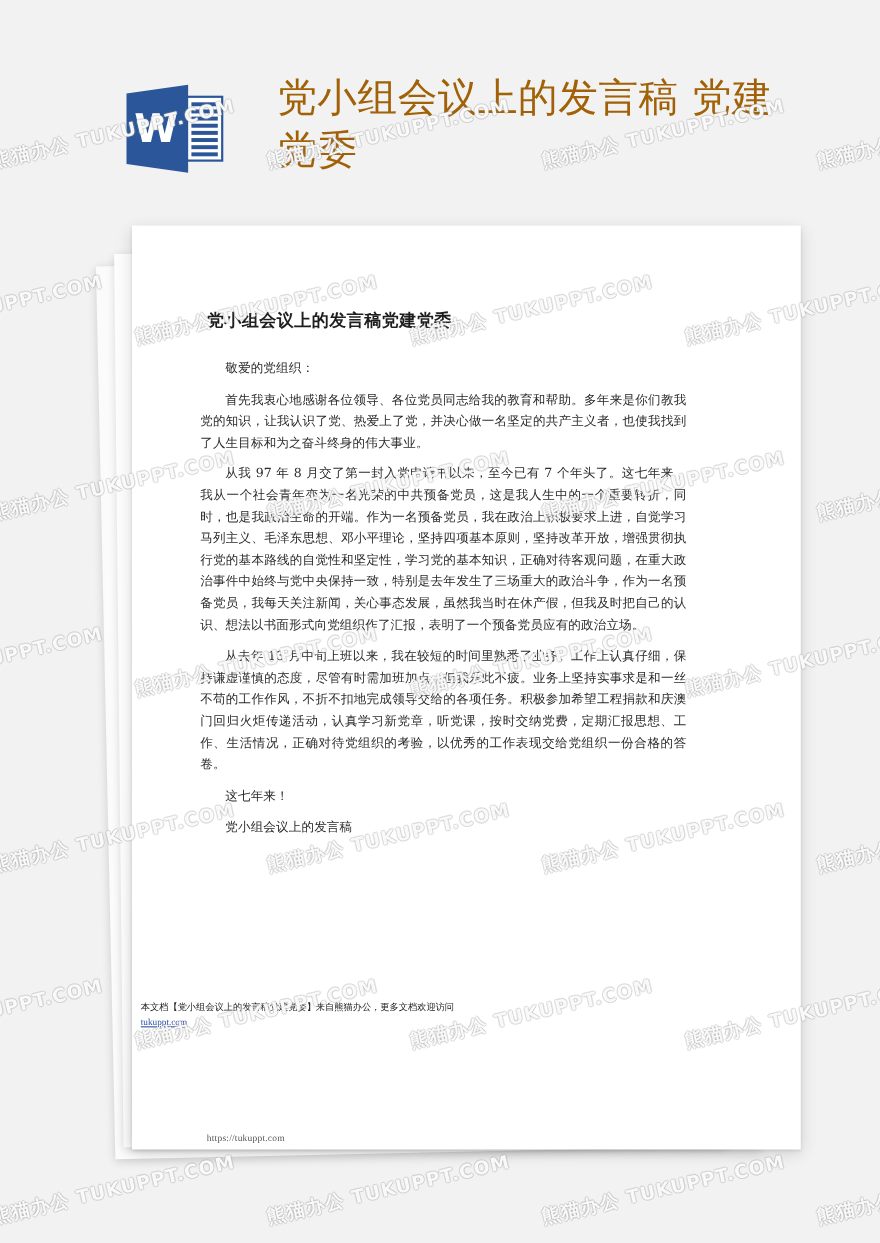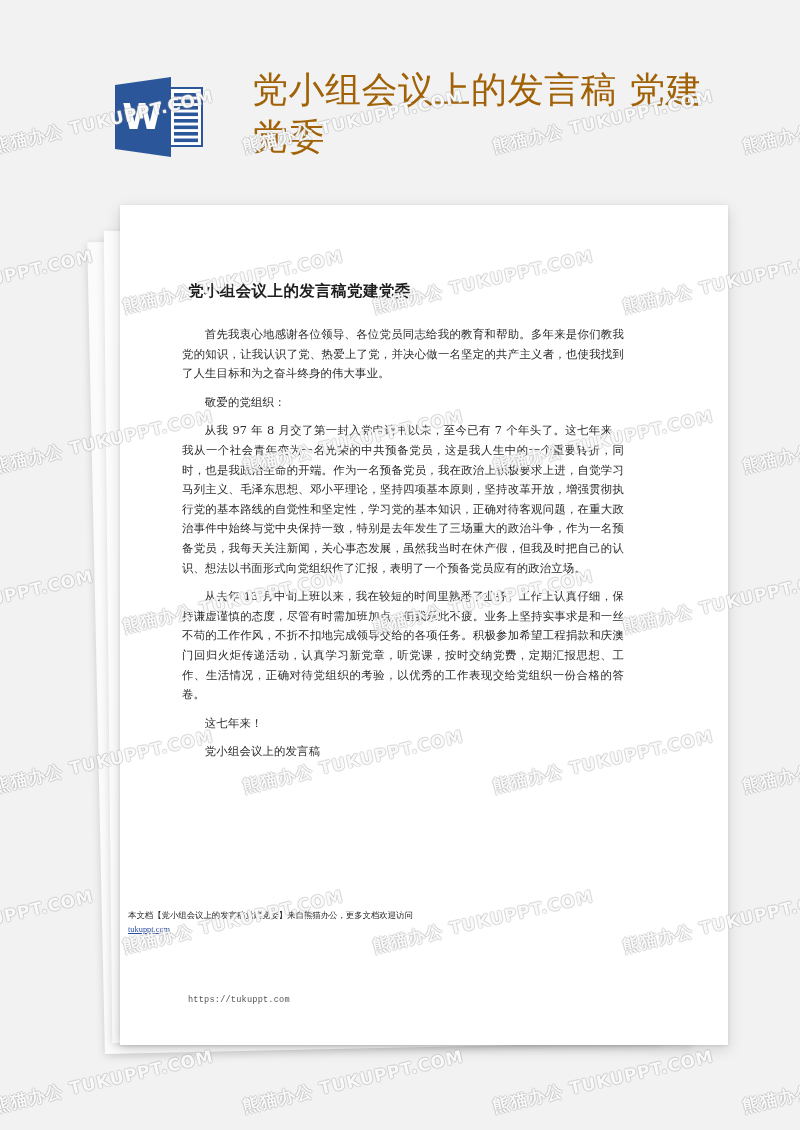--- a/index.html
+++ b/index.html
@@ -167,43 +167,43 @@
   .footnote .link {
     color: #2b4ea2;
     text-decoration: underline;
     display: inline-block;
     margin-top: 1px;
     text-align: right;
   }
   .page-url {
     position: absolute;
     left: 68px;
-    top: 790px;
-    font-family: Liberation Mono, monospace;
+    top: 824px;
+    font-family: Liberation Serif, serif;
     font-size: 8.6px;
     color: #555;
     letter-spacing: 0.2px;
   }
 </style>
 </head>
 <body>
 
 <div class="stack">
   <div class="sheet sheet-back3"></div>
   <div class="sheet sheet-back2"></div>
   <div class="sheet sheet-back1"></div>
 
   <div class="sheet sheet-main">
     <div class="doc-body">
 
       <div class="doc-title">党小组会议上的发言稿党建党委</div>
 
       <div class="doc-flow">
+        <p class="p">敬爱的党组织：</p>
         <p class="p">首先我衷心地感谢各位领导、各位党员同志给我的教育和帮助。多年来是你们教我党的知识，让我认识了党、热爱上了党，并决心做一名坚定的共产主义者，也使我找到了人生目标和为之奋斗终身的伟大事业。</p>
-        <p class="p">敬爱的党组织：</p>
         <p class="p">从我 97 年 8 月交了第一封入党申请书以来，至今已有 7 个年头了。这七年来，我从一个社会青年变为一名光荣的中共预备党员，这是我人生中的一个重要转折，同时，也是我政治生命的开端。作为一名预备党员，我在政治上积极要求上进，自觉学习马列主义、毛泽东思想、邓小平理论，坚持四项基本原则，坚持改革开放，增强贯彻执行党的基本路线的自觉性和坚定性，学习党的基本知识，正确对待客观问题，在重大政治事件中始终与党中央保持一致，特别是去年发生了三场重大的政治斗争，作为一名预备党员，我每天关注新闻，关心事态发展，虽然我当时在休产假，但我及时把自己的认识、想法以书面形式向党组织作了汇报，表明了一个预备党员应有的政治立场。</p>
         <p class="p">从去年 13 月中旬上班以来，我在较短的时间里熟悉了业务。工作上认真仔细，保持谦虚谨慎的态度，尽管有时需加班加点，但我乐此不疲。业务上坚持实事求是和一丝不苟的工作作风，不折不扣地完成领导交给的各项任务。积极参加希望工程捐款和庆澳门回归火炬传递活动，认真学习新党章，听党课，按时交纳党费，定期汇报思想、工作、生活情况，正确对待党组织的考验，以优秀的工作表现交给党组织一份合格的答卷。</p>
         <p class="p no-indent-short">这七年来！</p>
         <p class="p no-indent-short">党小组会议上的发言稿</p>
       </div>
 
       <div class="footnote">
         <span>本文档【党小组会议上的发言稿党建党委】来自熊猫办公，更多文档欢迎访问</span><br>
         <span class="link">tukuppt.com</span>
       </div>

